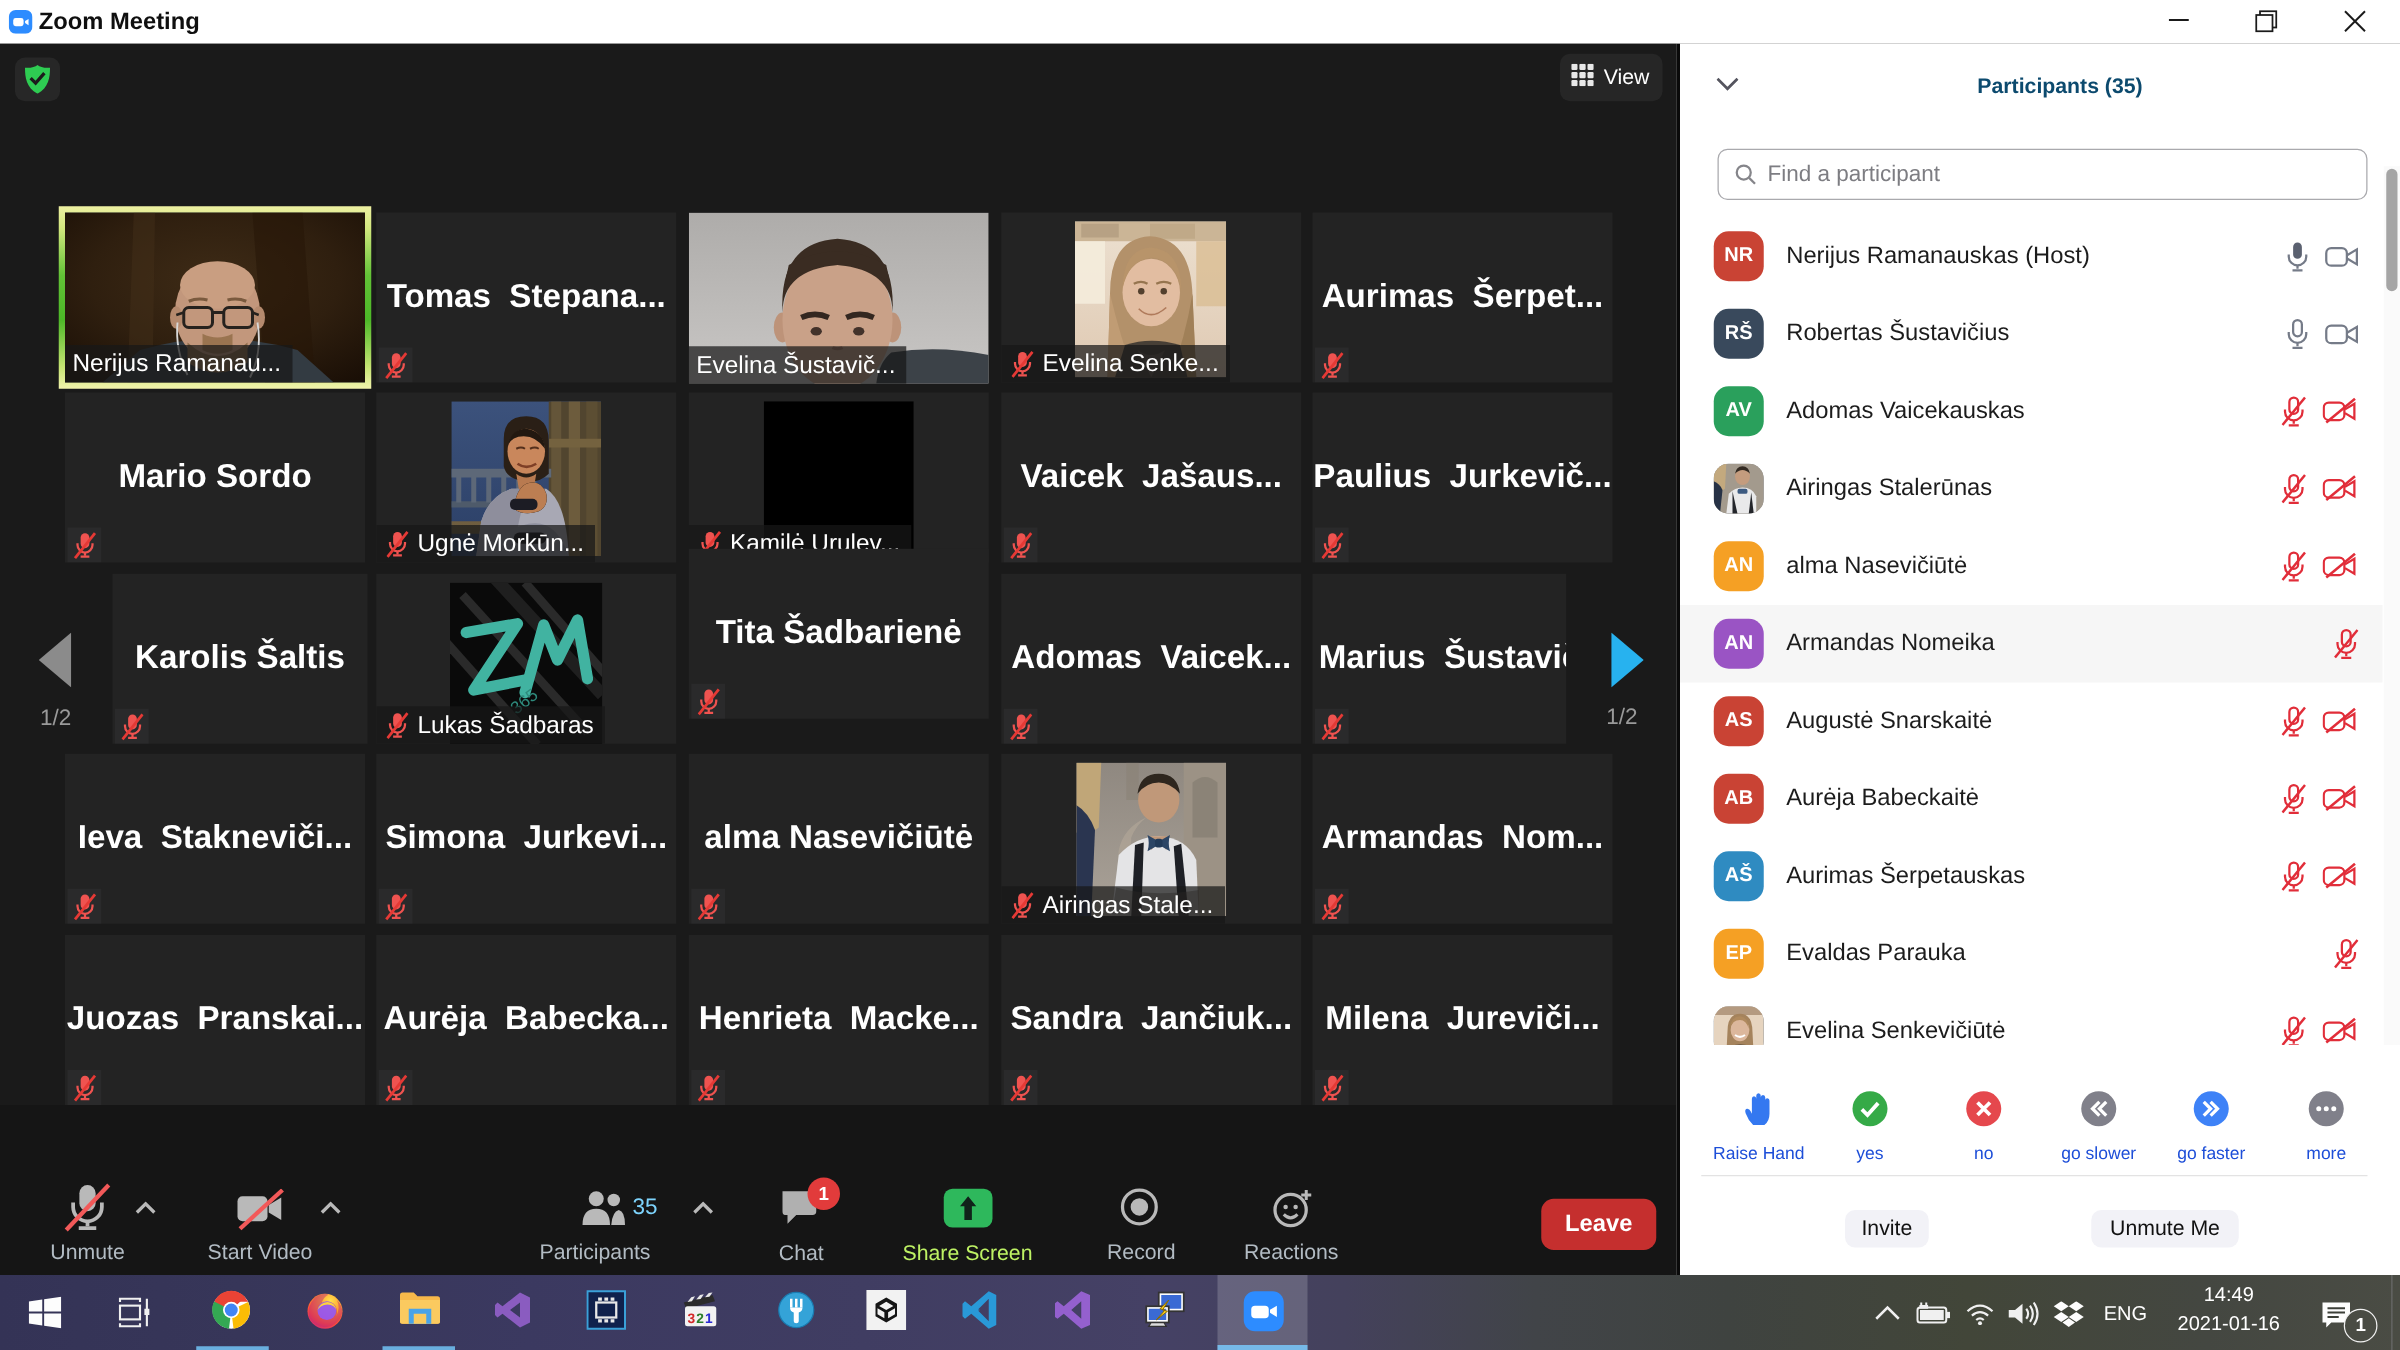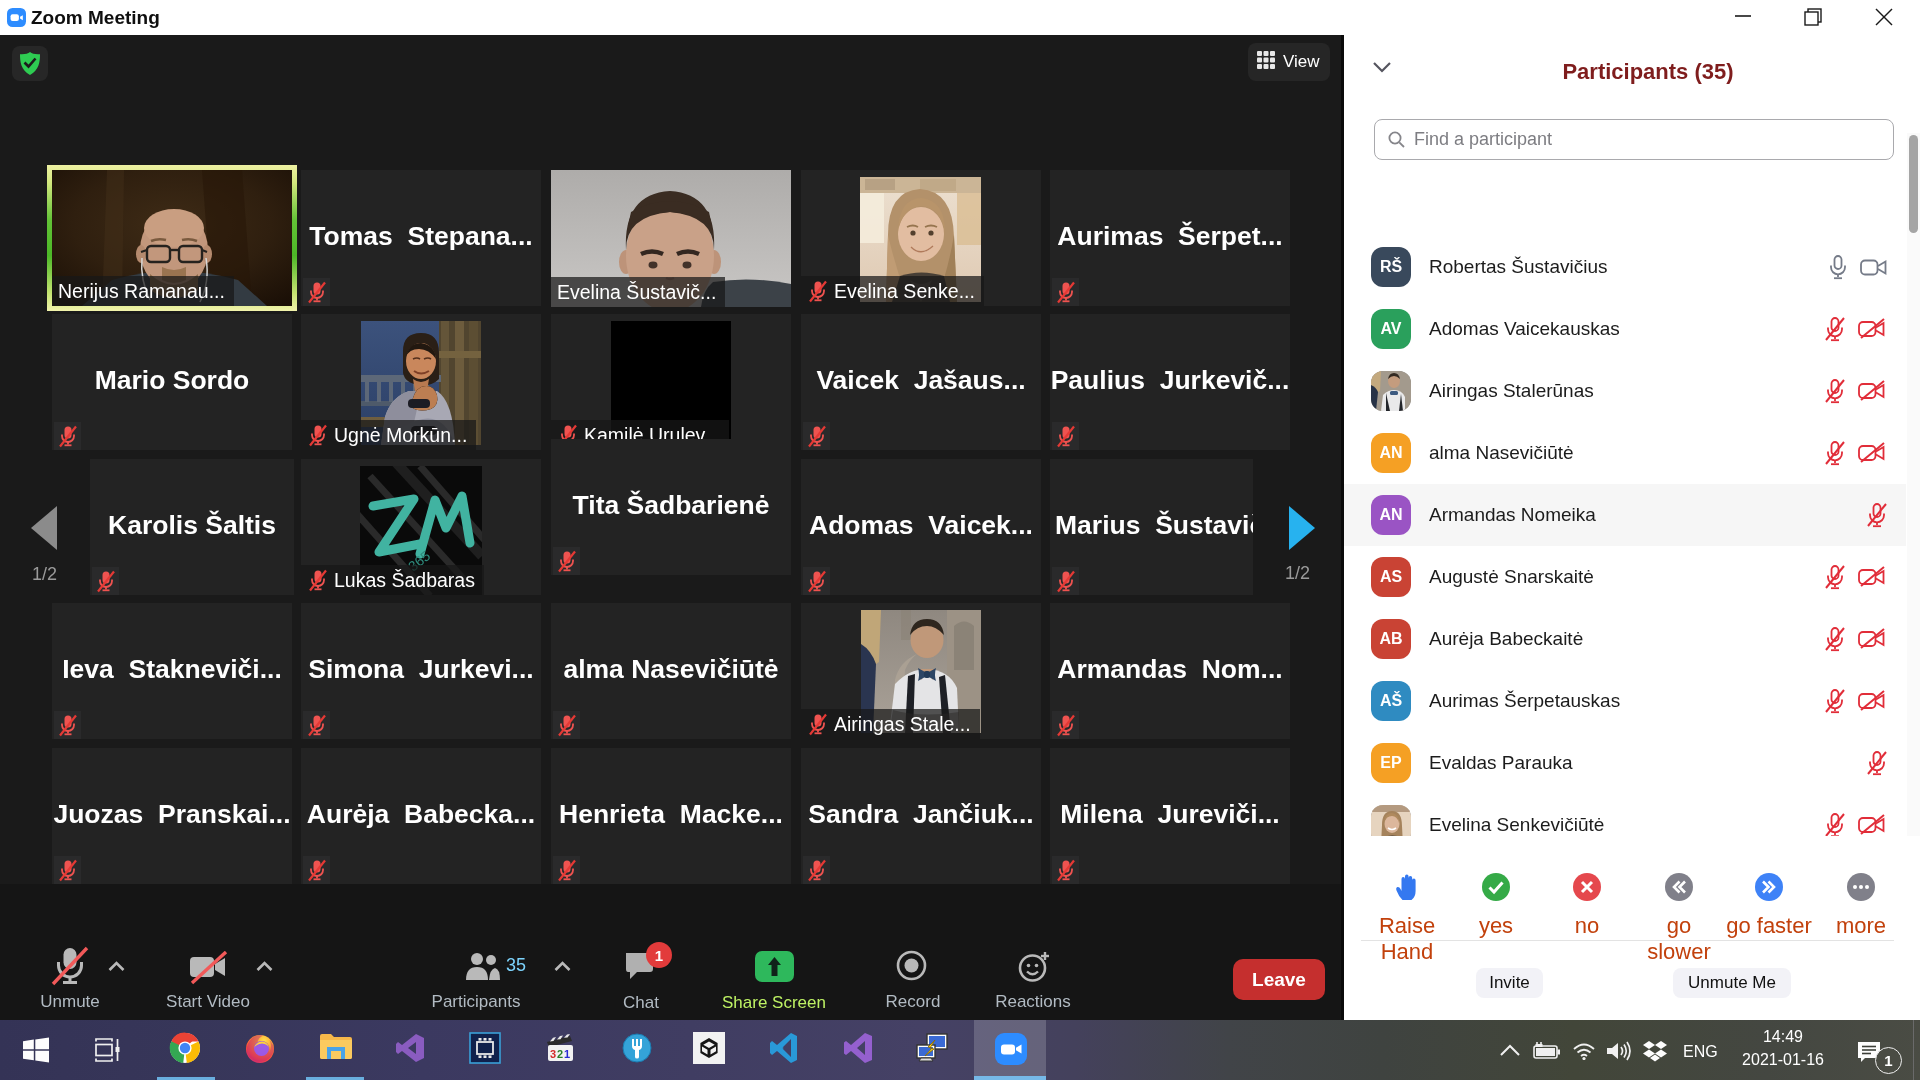--- a/index.html
+++ b/index.html
@@ -32,34 +32,34 @@
 .pager { position:absolute; color:#9a9a9a; font-size:18px; }
 
 
 .tblabel { position:absolute; font-size:17px; color:#b2bbc3; text-align:center; }
 .green { color:#bef264; }
 
 
 #panel { position:absolute; left:1341px; top:35px; width:579px; height:985px; background:#ffffff; border-left:3px solid #0a0a0a;}
 #panel .header { position:absolute; left:0; top:0; width:100%; height:60px; }
 #panel .header .htxt { position:absolute; left:0; right:0; top:24px; text-align:center;
-  font-size:22px; font-weight:bold; color:#7f1d1d;margin-left:32px; }
+  font-size:17px; font-weight:bold; color:#0c4a6e;margin-left:32px; }
 #searchbox { position:absolute; left:30px; top:84px; width:520px; height:41px; border:1px solid #a9a9ad;
   border-radius:8px; background:#fff; display:flex; align-items:center; padding-left:13px; }
 #searchbox .ph { color:#7d7d82; font-size:18px; margin-left:9px; }
 .prow { position:absolute; left:0; width:562px; height:62px; }
 .prow.hl { background:#f6f6f6; }
 .avatar { position:absolute; left:27px; top:11px; width:40px; height:40px; border-radius:12px;
   color:#fff; font-weight:bold; font-size:16px; display:flex; align-items:center; justify-content:center; overflow:hidden;}
 .pname { position:absolute; left:85px; top:50%; transform:translateY(-50%); font-size:19px; color:#1c1c1c; white-space:nowrap;}
 .picons { position:absolute; right:19px; top:0; height:100%; display:flex; align-items:center; gap:13px; }
 .rbtn { position:absolute; height:30px; border-radius:8px; background:#f2f2f7; color:#111;
   font-size:17px; display:flex; align-items:center; justify-content:center; top:933px;}
 .reaction { position:absolute; top:837px; width:90px; text-align:center; }
-.reaction .lbl { margin-top:7px; font-size:22px; color:#c2410c; }
+.reaction .lbl { margin-top:7px; font-size:14px; color:#1d4ed8; }
 
 
 #taskbar { position:absolute; left:0; top:1020px; width:1920px; height:60px;
   background:linear-gradient(90deg,#343356 0%,#373659 10%,#3b3960 22%,#403d62 36%,#454165 48%,#44415c 56%,#414448 64%,#3f4340 72%,#424639 82%,#444741 92%,#4a4c44 100%); }
 .tray { position:absolute; color:#fff; }
 </style>
 </head>
 <body>
 
 <div id="titlebar">
@@ -609,20 +609,36 @@
       </svg>
     <div class="htxt">Participants (35)</div>
   </div>
   <div id="searchbox">
     <svg width="17" height="17" viewBox="0 0 17 17">
         <circle cx="7" cy="7" r="5.6" fill="none" stroke="#85858a" stroke-width="1.8"></circle>
         <line x1="11.3" y1="11.3" x2="16" y2="16" stroke="#85858a" stroke-width="1.8"></line>
       </svg>
     <span class="ph">Find a participant</span>
   </div>
+  <div class="prow" style="top:139px">
+  <div class="avatar" style="background:#c94334">NR</div>
+  <div class="pname">Nerijus Ramanauskas (Host)</div>
+  <div class="picons">
+        <svg width="18" height="25" viewBox="0 0 18 25">
+          <rect x="5.5" y="1" width="7" height="13" rx="3.5" fill="#5b6170"></rect>
+          <path d="M2 10.5 v1.8 a7 7 0 0 0 14 0 v-1.8" fill="none" stroke="#757b88" stroke-width="1.8"></path>
+          <line x1="9" y1="19.5" x2="9" y2="22" stroke="#757b88" stroke-width="1.8"></line>
+          <line x1="5" y1="23.2" x2="13" y2="23.2" stroke="#757b88" stroke-width="1.8"></line>
+        </svg>
+        <svg width="27" height="19" viewBox="0 0 27 19">
+          <rect x="1" y="2.5" width="16.5" height="14" rx="4" fill="none" stroke="#757b88" stroke-width="1.8"></rect>
+          <path d="M18 8 L25.5 3.5 V15.5 L18 11" fill="none" stroke="#757b88" stroke-width="1.8"></path>
+        </svg>
+      </div>
+</div>
 <div class="prow" style="top:201px">
   <div class="avatar" style="background:#39495c">RŠ</div>
   <div class="pname">Robertas Šustavičius</div>
   <div class="picons">
         <svg width="18" height="25" viewBox="0 0 18 25">
           <rect x="5.5" y="1" width="7" height="13" rx="3.5" fill="none" stroke="#757b88" stroke-width="1.8"></rect>
           <path d="M2 10.5 v1.8 a7 7 0 0 0 14 0 v-1.8" fill="none" stroke="#757b88" stroke-width="1.8"></path>
           <line x1="9" y1="19.5" x2="9" y2="22" stroke="#757b88" stroke-width="1.8"></line>
           <line x1="5" y1="23.2" x2="13" y2="23.2" stroke="#757b88" stroke-width="1.8"></line>
         </svg>

